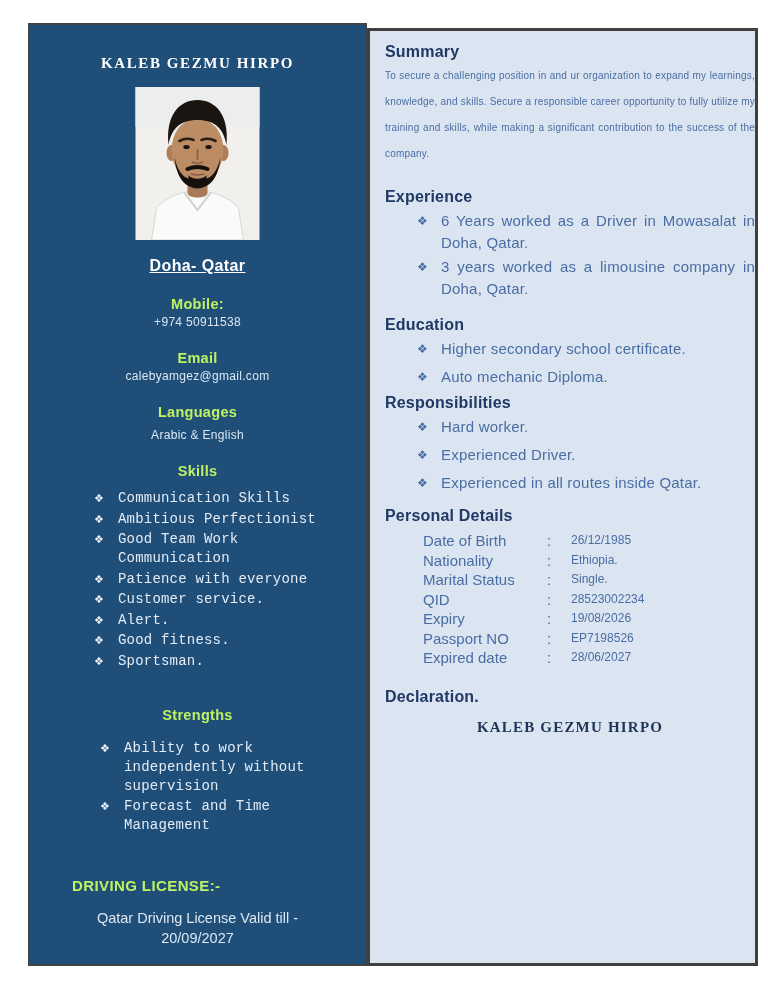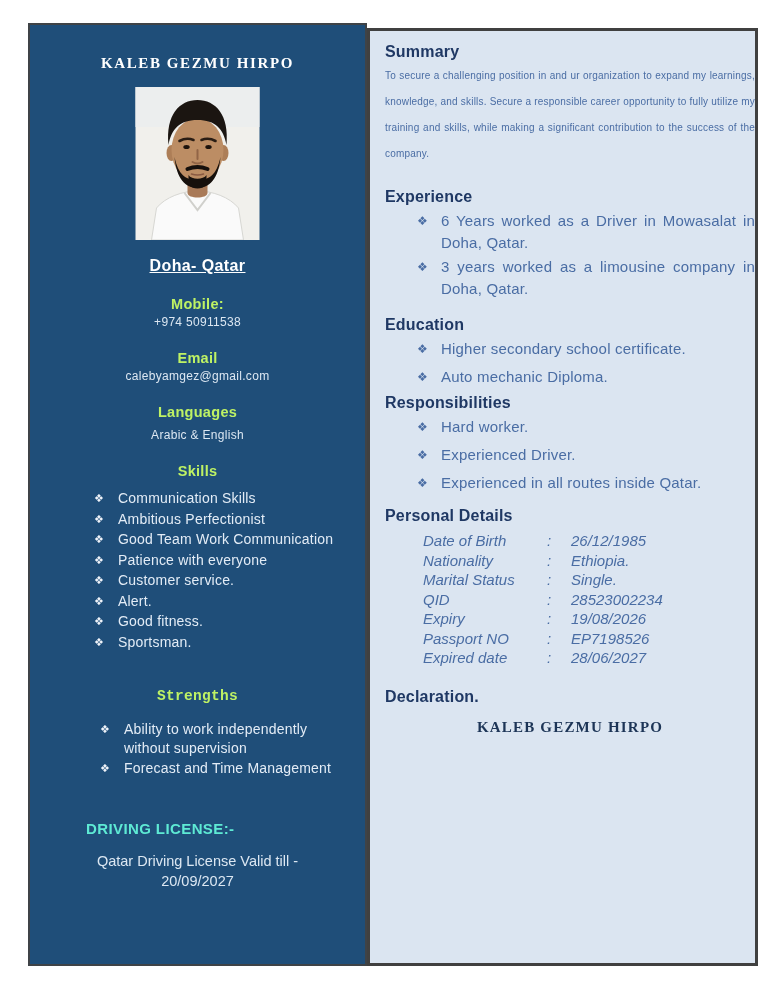--- a/index.html
+++ b/index.html
@@ -19,26 +19,26 @@
   .photo-frame { width:125px; height:153px; margin:15px auto 0 auto; overflow:hidden; }
   .photo-frame svg { display:block; width:100%; height:100%; }
   .location { margin-top:17px; font-size:16px; font-weight:bold; color:#ffffff; letter-spacing:0.4px;text-decoration:underline; }
   .side-label { margin-top:21px; font-size:14.5px; font-weight:bold; color:#bef264; letter-spacing:0.3px; }
   .side-value { margin-top:3px; font-size:12px; color:#dce7f2; letter-spacing:0.3px;text-align:center; }
   .side-value.gap { margin-top:8px; }
 
   .side-list { list-style:none; text-align:left; margin-top:10px; }
   .side-list li { display:flex; padding-left:64px; padding-right:14px; margin-bottom:1.5px; }
   .side-list .blt { width:24px; flex:0 0 24px; font-size:11px; color:#f0f4fa; line-height:19px; }
-  .side-list .txt { font-size:14px; line-height:19px; color:#e3ecf6; letter-spacing:0.2px; }
+  .side-list .txt { font-size:14px; line-height:19px; color:#e3ecf6; letter-spacing:0.2px;font-family:Liberation Mono, monospace; }
   .side-list.strengths li { padding-left:70px; }
 
   .dl-label {
-    margin-top:42px; text-align:left; padding-left:56px;
-    font-size:15px; font-weight:bold; color:#5eead4; letter-spacing:0.4px;
+    margin-top:42px; text-align:left; padding-left:42px;
+    font-size:15px; font-weight:bold; color:#bef264; letter-spacing:0.4px;
   }
   .dl-value { margin:14px auto 0 auto; width:250px; font-size:14.5px; line-height:20px; color:#dce7f2; }
 
   
   .main {
     position:absolute; left:367px; top:28px; width:391px; height:938px;
     background:#dbe5f1; border:3px solid #404040;
     padding:12px 0 0 15px; color:#4a6da4;
   }
   .main h2 { font-size:16px; font-weight:bold; color:#1f3864; letter-spacing:0.2px; }
@@ -49,25 +49,25 @@
   .mt-resp { margin-top:4px; }
   .mt-pd   { margin-top:13px; }
   .mt-dec  { margin-top:20px; }
 
   .blist { list-style:none; margin-top:4px; }
   .blist li { display:flex; padding-left:32px; margin-bottom:2px; }
   .blist .blt { width:24px; flex:0 0 24px; font-size:12px; line-height:22px; color:#4a6da4; }
   .blist .txt { font-size:15px; line-height:22px; text-align:justify; color:#4a6da4; letter-spacing:0.2px; }
   .blist.spaced li { margin-bottom:6px; }
 
-  .pd-rows { margin-top:6px;font-style:italic; }
+  .pd-rows { margin-top:6px; }
   .pd-row { display:flex; padding-left:38px; }
   .pd-label { width:124px; flex:0 0 124px; font-size:15px; line-height:19.5px; }
   .pd-colon { width:24px; flex:0 0 24px; font-size:15px; line-height:19.5px; }
-  .pd-value { font-size:15px; line-height:19.5px; }
+  .pd-value { font-size:12px; line-height:19.5px; }
 
   .signature {
     margin-top:13px; text-align:center; font-family:"Liberation Serif", serif;
     font-weight:bold; font-size:15px; letter-spacing:1.2px; color:#1d3557;
   }
 </style>
 </head>
 <body>
 
 <aside class="sidebar">
@@ -137,21 +137,21 @@
     <li>
         <span class="blt">❖</span>
         <span class="txt">Good fitness.</span>
       </li>
     <li>
         <span class="blt">❖</span>
         <span class="txt">Sportsman.</span>
       </li>
   </ul>
 
-  <div class="side-label" style="margin-top:36px;font-family:Liberation Mono, monospace;">Strengths</div>
+  <div class="side-label" style="margin-top:36px;">Strengths</div>
   <ul class="side-list strengths" style="margin-top:16px;">
     <li>
         <span class="blt">❖</span>
         <span class="txt">Ability to work independently without supervision</span>
       </li>
     <li>
         <span class="blt">❖</span>
         <span class="txt">Forecast and Time Management</span>
       </li>
   </ul>

